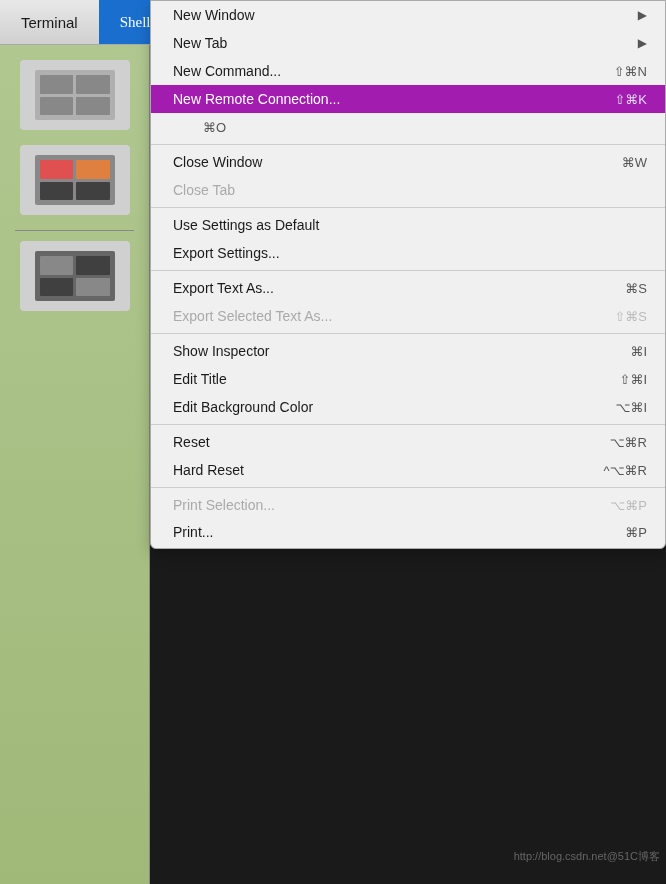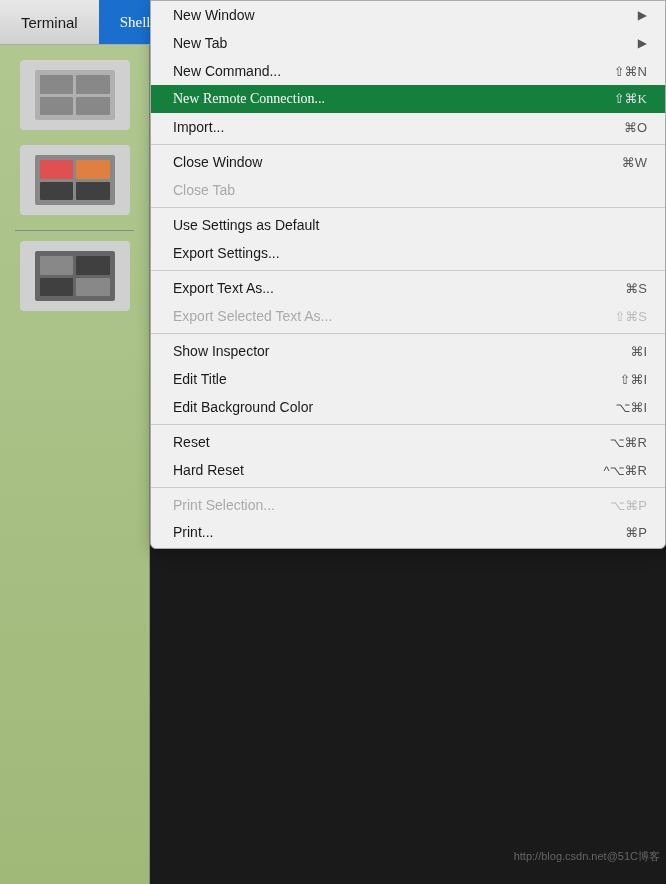--- a/index.html
+++ b/index.html
@@ -117,23 +117,22 @@
       padding: 5px 18px 5px 22px;
       font-size: 14px;
       color: #1a1a1a;
       cursor: pointer;
       min-height: 28px;
       white-space: nowrap;
       gap: 43px;
     }
 
     .menu-item.highlighted {
-      background: #15803d;
+      background: #a21caf;
       color: white;
-      font-family: Liberation Serif, serif;
     }
 
     .menu-item.disabled {
       color: #aaa;
       cursor: default;
       justify-content: flex-end;
     }
 
     .menu-item-label {
       flex: 1;
@@ -256,21 +255,20 @@
     <span class="menu-item-label">New Command...</span>
     <span class="menu-item-shortcut">⇧⌘N</span>
   </div>
 
   <div class="menu-item highlighted">
     <span class="menu-item-label">New Remote Connection...</span>
     <span class="menu-item-shortcut">⇧⌘K</span>
   </div>
 
   <div class="menu-item">
-    <span class="menu-item-label">Import...</span>
     <span class="menu-item-shortcut">⌘O</span>
   </div>
 
   <div class="menu-separator"></div>
 
   <div class="menu-item">
     <span class="menu-item-label">Close Window</span>
     <span class="menu-item-shortcut">⌘W</span>
   </div>
 

